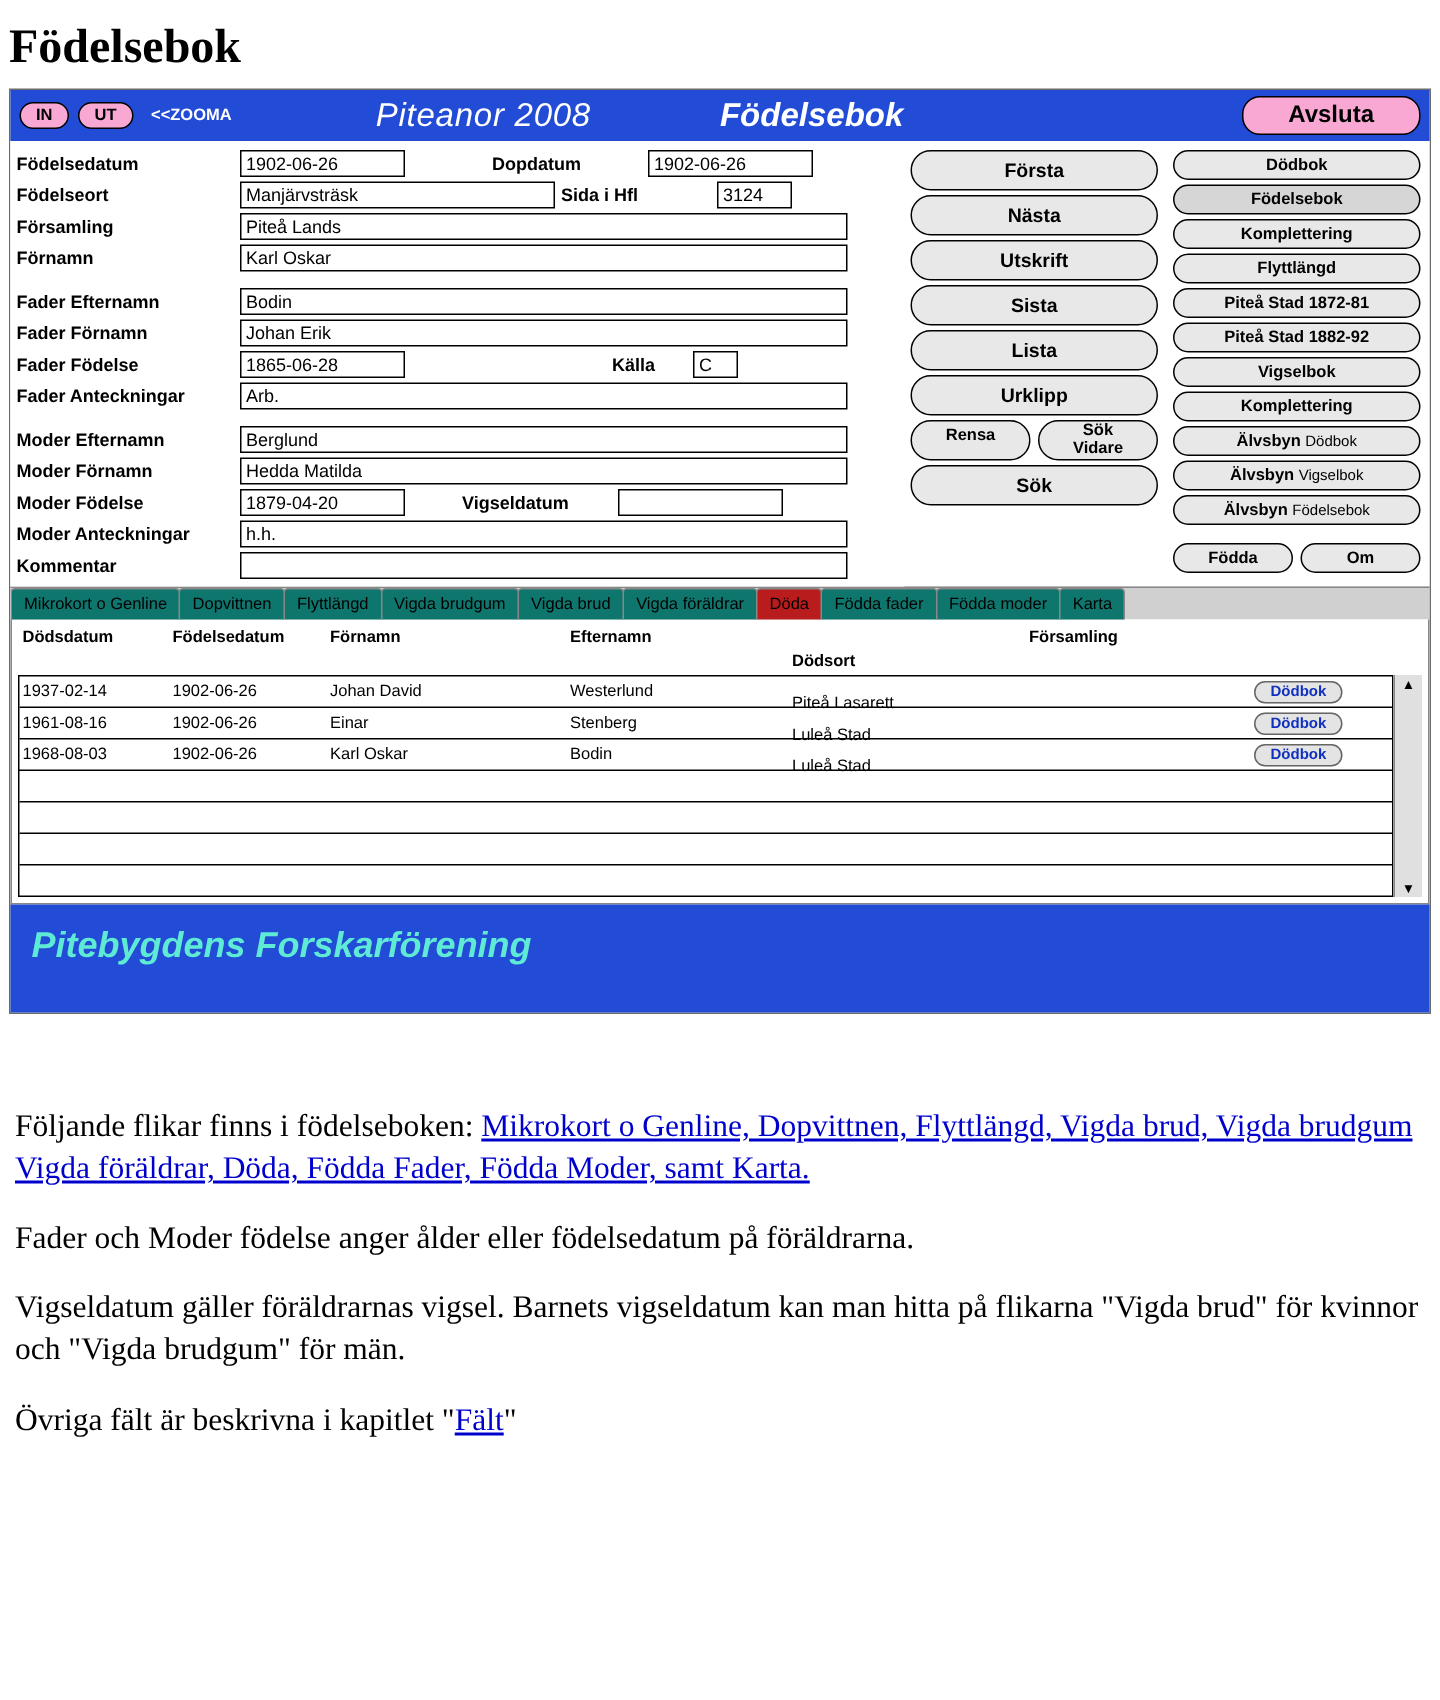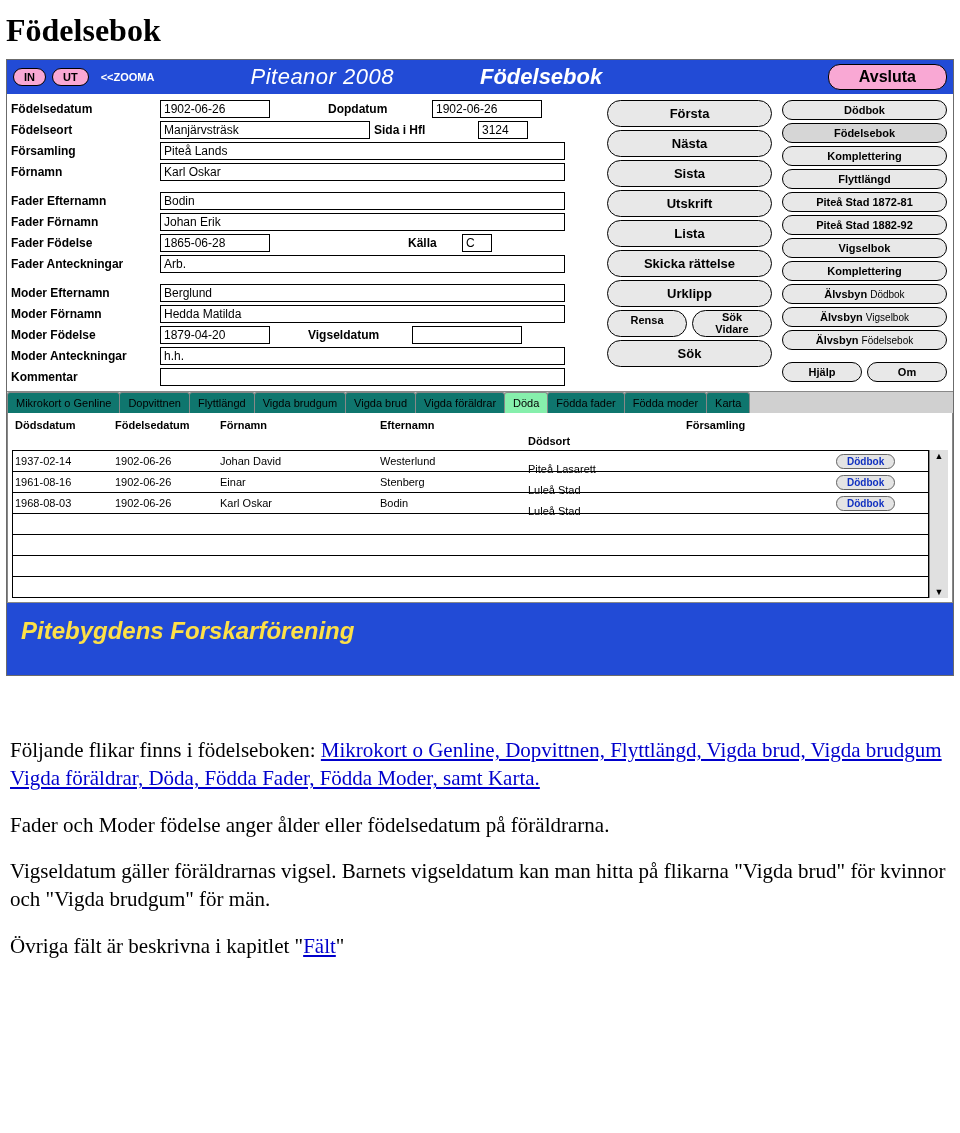--- a/index.html
+++ b/index.html
@@ -25,33 +25,33 @@
   .lbl3 { font-weight:bold; width:50px; font-size:12px; }
   .sep { height:8px; }
   .pill { background:#e8e8e8; border:1px solid #000; border-radius:14px; padding:5px 6px; font-weight:bold; font-size:13px; text-align:center; cursor:pointer; }
   .pill.sm { font-size:11px; padding:3px 5px; border-radius:10px; }
   .pill.gray { background:#d6d6d6; }
   .half-row { display:flex; gap:5px; }
   .half-row .pill { flex:1; font-size:11px; padding:3px 2px;}
   .pill .sub { font-weight:normal; font-size:10px; margin-left:3px;}
   .tabs { display:flex; background:#d0d0d0; border-top:1px solid #888; }
   .tab { border:1px solid #888; border-bottom:none; background:#0f766e; padding:4px 8px; font-size:11px; cursor:pointer; border-radius:3px 3px 0 0; margin-right:-1px; position:relative; }
-  .tab.active { background:#86efac; z-index:2;text-align:center; }
+  .tab.active { background:#b91c1c; z-index:2;text-align:center; }
   .tab-body { border:1px solid #888; border-top:none; background:#fff; padding:6px 4px 4px 4px; }
   .grid-head { display:flex; font-weight:bold; font-size:11px; padding:0 0 3px 3px; }
   .grid-rows { border:1px solid #000; background:#fff; }
   .grow { display:flex; align-items:center; border-bottom:1px solid #000; height:20px; font-size:11px; padding-left:2px; }
   .grow.blank { height:20px; }
   .c1{width:100px;} .c2{width:105px;} .c3{width:160px;} .c4{width:148px;} .c5{width:158px;margin-top:16px;} .c6{width:150px;} .c7{width:85px;}
   .mini-btn { background:#e4e4e4; border:1px solid #666; border-radius:9px; padding:1px 10px; font-size:10px; font-weight:bold; cursor:pointer; color:#1030c0;}
   .scroll { width:18px; background:#e0e0e0; border-left:1px solid #888; display:flex; flex-direction:column; justify-content:space-between; align-items:center; }
   .scroll .arr { font-size:9px; color:#000; padding:1px 0; }
   .grid-wrap { display:flex; }
   .grid-main { flex:1; }
-  .footer-bar { background:#224bd6; color:#fde047; font-style:italic; font-weight:bold; font-size:24px; padding:14px 14px 30px 14px; }
+  .footer-bar { background:#224bd6; color:#5eead4; font-style:italic; font-weight:bold; font-size:24px; padding:14px 14px 30px 14px; }
   .blank-rows-border { border:1px solid #000; border-top:none; display:flex; }
   .blank-rows { flex:1; }
   .blank-rows .grow { border-bottom:1px solid #000;}
   .blank-rows .grow:last-child { border-bottom:none;}
   .para { font-family: "Times New Roman", serif; font-size:21px; line-height:1.35; margin:0 10px 18px 10px; }
   .para a { color:#0000cc; text-decoration:underline; }
   .top-gap { height:60px; }
 </style>
 </head>
 <body>
@@ -134,24 +134,23 @@
       </div>
       <div class="row">
         <span class="lbl">Kommentar</span>
         <input class="inp w-full" value="" style="">
       </div>
     </div>
 
     <div class="nav-col">
       <div class="pill">Första</div>
       <div class="pill">Nästa</div>
+      <div class="pill">Utskrift</div>
       <div class="pill">Sista</div>
-      <div class="pill">Utskrift</div>
       <div class="pill">Lista</div>
-      <div class="pill">Skicka rättelse</div>
       <div class="pill">Urklipp</div>
       <div class="half-row">
         <div class="pill">Rensa</div>
         <div class="pill" style="white-space:pre-line; line-height:1.05; padding:1px 2px">Sök
 Vidare</div>
       </div>
       <div class="pill">Sök</div>
     </div>
 
     <div class="links-col">
@@ -161,21 +160,21 @@
       <div class="pill sm">Flyttlängd</div>
       <div class="pill sm">Piteå Stad 1872-81</div>
       <div class="pill sm">Piteå Stad 1882-92</div>
       <div class="pill sm">Vigselbok</div>
       <div class="pill sm">Komplettering</div>
       <div class="pill sm"><span>Älvsbyn</span><span class="sub">Dödbok</span></div>
       <div class="pill sm"><span>Älvsbyn</span><span class="sub">Vigselbok</span></div>
       <div class="pill sm"><span>Älvsbyn</span><span class="sub">Födelsebok</span></div>
       <div style="height:6px"></div>
       <div class="half-row">
-        <div class="pill sm">Hjälp</div>
+        <div class="pill sm">Födda</div>
         <div class="pill sm">Om</div>
       </div>
     </div>
   </div>
 
   <div class="tabs" id="tabs">
       <div class="tab">Mikrokort o Genline</div>
       <div class="tab">Dopvittnen</div>
       <div class="tab">Flyttlängd</div>
       <div class="tab">Vigda brudgum</div>

